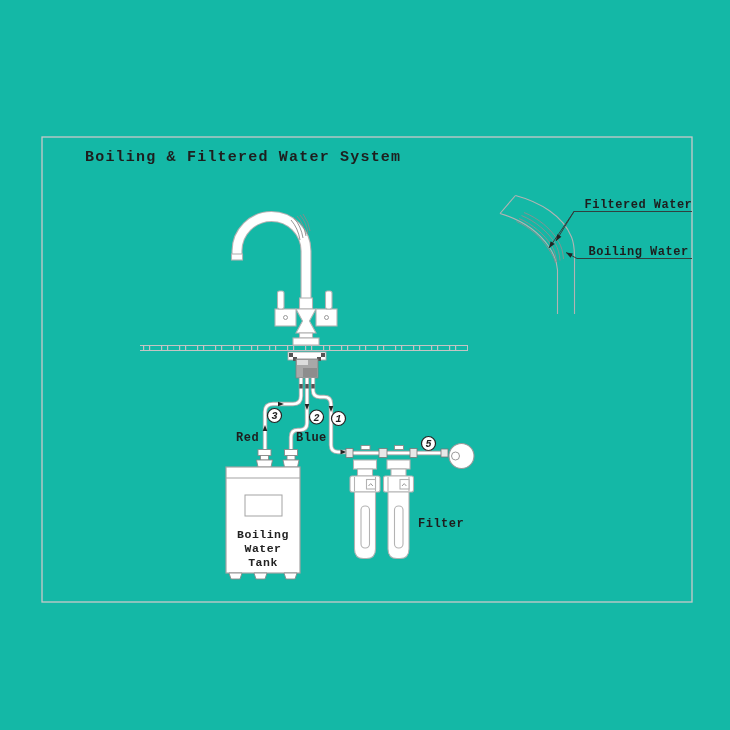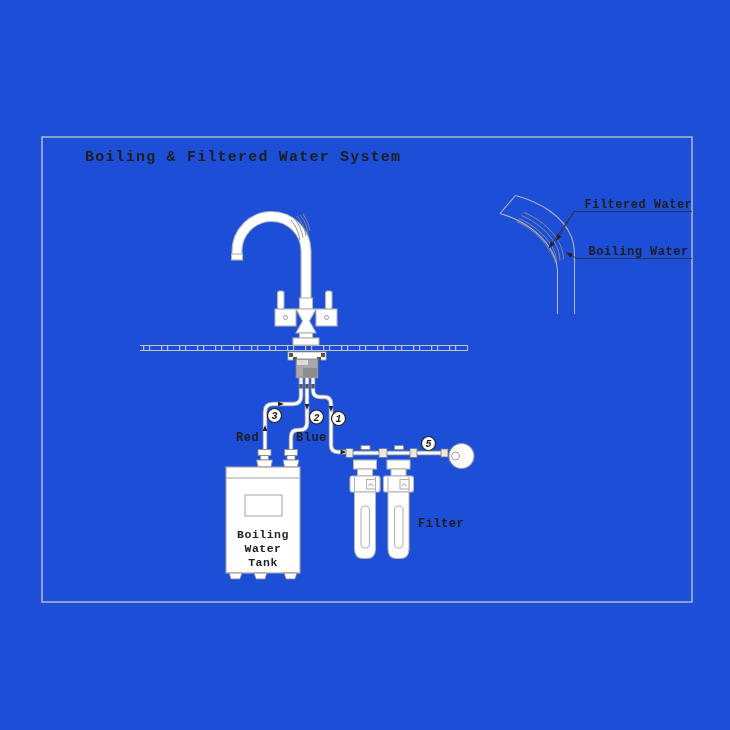--- a/index.html
+++ b/index.html
@@ -1,16 +1,16 @@
 <!DOCTYPE html>
 <html><head>
 <meta charset="utf-8">
 <style>
   html,body{margin:0;padding:0;background:#fff;}
-  .stage{position:relative;width:730px;height:730px;background:#1d4ed8;font-family:"Liberation Mono","DejaVu Sans Mono",monospace;}
+  .stage{position:relative;width:730px;height:730px;background:#14b8a6;font-family:"Liberation Mono","DejaVu Sans Mono",monospace;}
   svg text{font-family:"Liberation Mono","DejaVu Sans Mono",monospace;}
   .frame{fill:none;stroke:#c9c9c9;stroke-width:1.3;}
   .ln{stroke:#b3b3b3;fill:none;stroke-width:1.1;}
   .lnw{stroke:#b3b3b3;fill:#ffffff;stroke-width:1.1;}
   .lnm{stroke:#8f8f8f;fill:none;stroke-width:0.9;}
   .ink{stroke:#333333;fill:none;stroke-width:0.9;}
   .tube-o{stroke:#b0b0b0;stroke-width:4.4;fill:none;stroke-linejoin:round;}
   .tube-i{stroke:#ffffff;stroke-width:2.6;fill:none;stroke-linejoin:round;}
   .spout-o{stroke:#b3b3b3;stroke-width:11;fill:none;}
   .spout-i{stroke:#ffffff;stroke-width:8.8;fill:none;}

